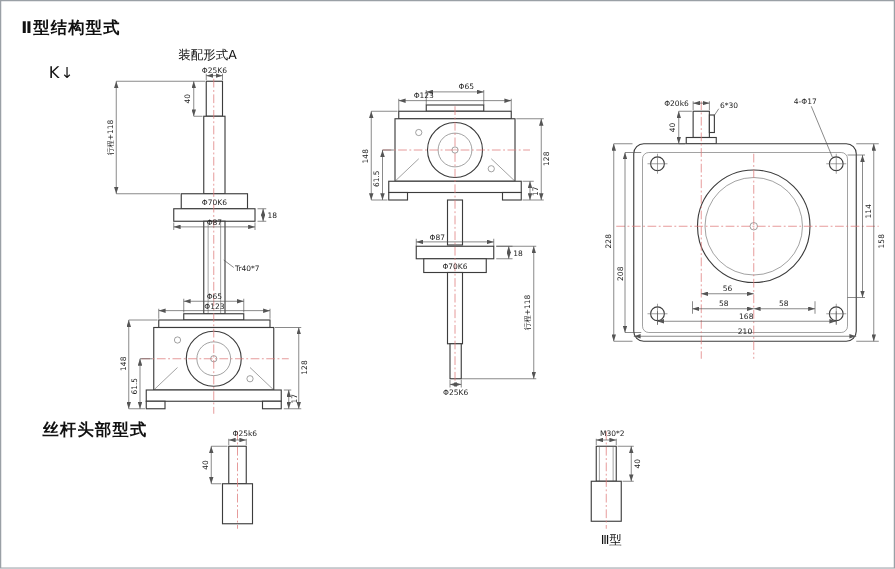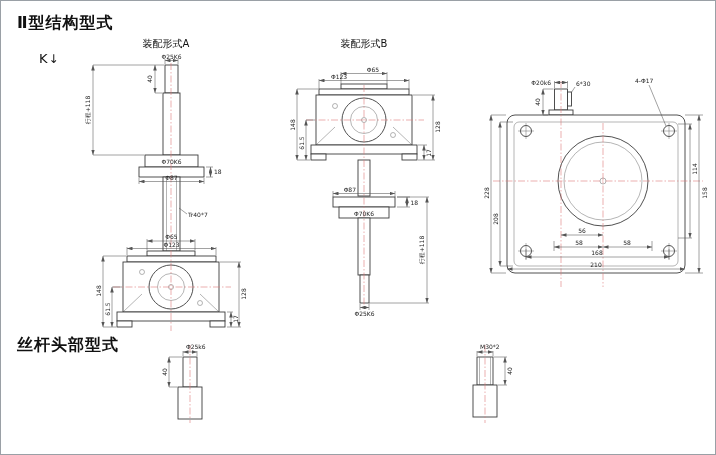--- a/index.html
+++ b/index.html
@@ -1,20 +1,20 @@
 <!DOCTYPE html>
 <html><head>
 <meta charset="utf-8">
 <style>
   * { margin:0; padding:0; box-sizing:border-box; }
   html,body { background:#ffffff; }
   body { font-family:"DejaVu Sans","Liberation Sans",sans-serif; }
   .page { position:relative; width:716px; height:455px; background:#fff;
           border:1px solid #9aa0a6; overflow:hidden; }
-  .title { position:absolute; font-size:16px; font-weight:bold; color:#111; letter-spacing:1px; }
+  .title { position:absolute; font-size:13px; font-weight:bold; color:#111; letter-spacing:1px; }
   .dr-label { position:absolute; font-size:10px; color:#111; text-align:center; }
   .k-marker { position:absolute; left:38px; top:50px; font-size:13px; color:#111; }
   .k-marker .arr { font-size:12px; margin-left:1px; }
   svg.dwg { position:absolute; overflow:visible; }
   .part  { fill:#ffffff; stroke:#3c3c3c; stroke-width:0.9; }
   .open  { fill:none;    stroke:#3c3c3c; stroke-width:0.9; }
   .thin  { fill:none;    stroke:#6a6a6a; stroke-width:0.5; }
   .dim   { fill:none;    stroke:#555555; stroke-width:0.55; }
   .cl    { fill:none;    stroke:#dd7a7a; stroke-width:0.6; stroke-dasharray:7 2 1.5 2; }
   text.t { font-size:6px; fill:#222; font-family:"DejaVu Sans",sans-serif; }
@@ -24,21 +24,20 @@
 
 <div class="page">
 
   <div class="title" style="left:16px;top:12px">Ⅱ型结构型式</div>
 
   <div class="k-marker">
     <span>K</span><span class="arr">↓</span>
   </div>
 
   <div class="dr-label" style="left:105px;top:36px;width:120px">装配形式A</div>
-  <div class="dr-label" style="left:303px;top:36px;width:120px">装配形式B</div>
 
   <svg class="dwg" style="left:70px;top:50px" width="195" height="285">
     <defs>
       <marker id="ar-a" markerWidth="5.5" markerHeight="3.6" refX="5.5" refY="1.8" orient="auto-start-reverse" markerUnits="userSpaceOnUse">
         <path d="M0,0 L5.5,1.8 L0,3.6 Z" fill="#555"></path>
       </marker>
     </defs>
     <g>
       <rect class="part" x="94" y="14" width="13" height="28"></rect>
       <rect class="part" x="92" y="42" width="17" height="62"></rect>
@@ -291,21 +290,21 @@
       <line class="dim" x1="47" y1="176" x2="47" y2="187"></line>
       <line class="dim" x1="190" y1="176" x2="190" y2="187"></line>
       <line class="dim" x1="47" y1="184" x2="190" y2="184" marker-start="url(#ar-k)" marker-end="url(#ar-k)"></line>
       <text class="t" text-anchor="middle" x="118" y="182">168</text>
 
       <line class="dim" x1="28" y1="196" x2="206" y2="196" marker-start="url(#ar-k)" marker-end="url(#ar-k)"></line>
       <text class="t" text-anchor="middle" x="117" y="194">210</text>
     </g>
   </svg>
 
-  <div class="title" style="left:16px;top:334px">丝杆头部型式</div>
+  <div class="title" style="left:33px;top:334px">丝杆头部型式</div>
 
   <svg class="dwg" style="left:152px;top:340px" width="80" height="88">
     <defs>
       <marker id="ar-i" markerWidth="5.5" markerHeight="3.6" refX="5.5" refY="1.8" orient="auto-start-reverse" markerUnits="userSpaceOnUse">
         <path d="M0,0 L5.5,1.8 L0,3.6 Z" fill="#555"></path>
       </marker>
     </defs>
     <g>
       <rect class="part" x="30" y="16" width="14" height="30"></rect>
       <rect class="part" x="25" y="46" width="24" height="32"></rect>
@@ -341,14 +340,15 @@
       <line class="dim" x1="44" y1="15" x2="44" y2="10"></line>
       <line class="dim" x1="28" y1="11" x2="44" y2="11" marker-start="url(#ar-iii)" marker-end="url(#ar-iii)"></line>
       <text class="t" text-anchor="start" x="31" y="8">M30*2</text>
       <line class="dim" x1="45" y1="16" x2="58" y2="16"></line>
       <line class="dim" x1="49" y1="44" x2="58" y2="44"></line>
       <line class="dim" x1="56" y1="16" x2="56" y2="44" marker-start="url(#ar-iii)" marker-end="url(#ar-iii)"></line>
       <text class="t" text-anchor="middle" x="63" y="30" transform="rotate(-90 63 30)">40</text>
     </g>
   </svg>
 
+  <div class="dr-label" style="left:448px;top:424px;width:80px">Ⅲ型</div>
 
 </div>
 
 </body></html>

